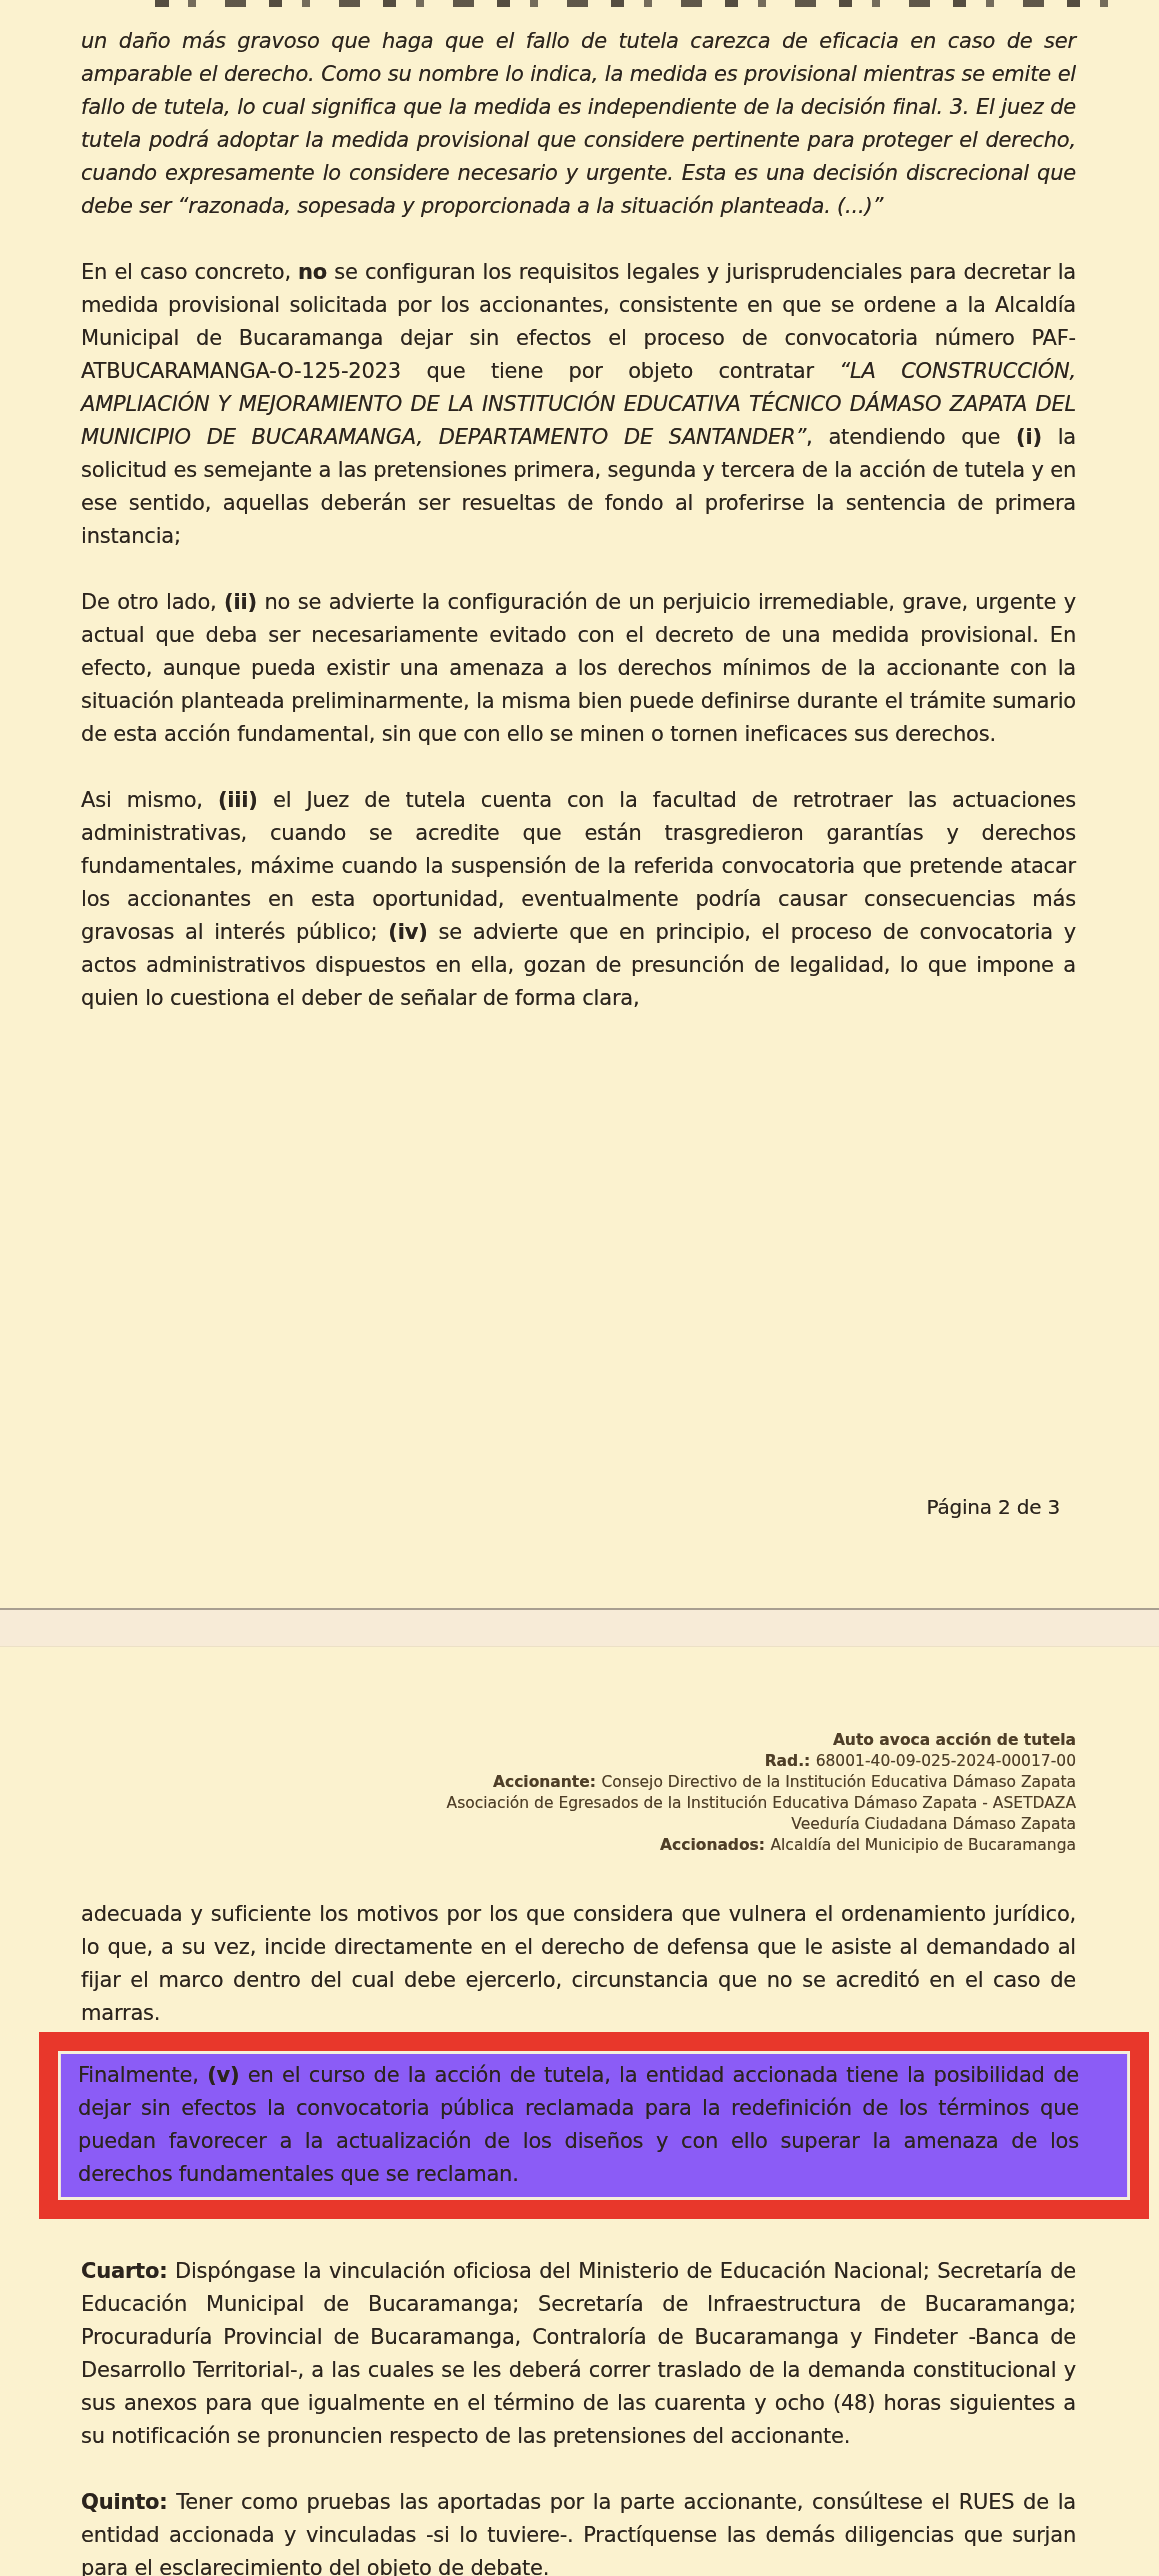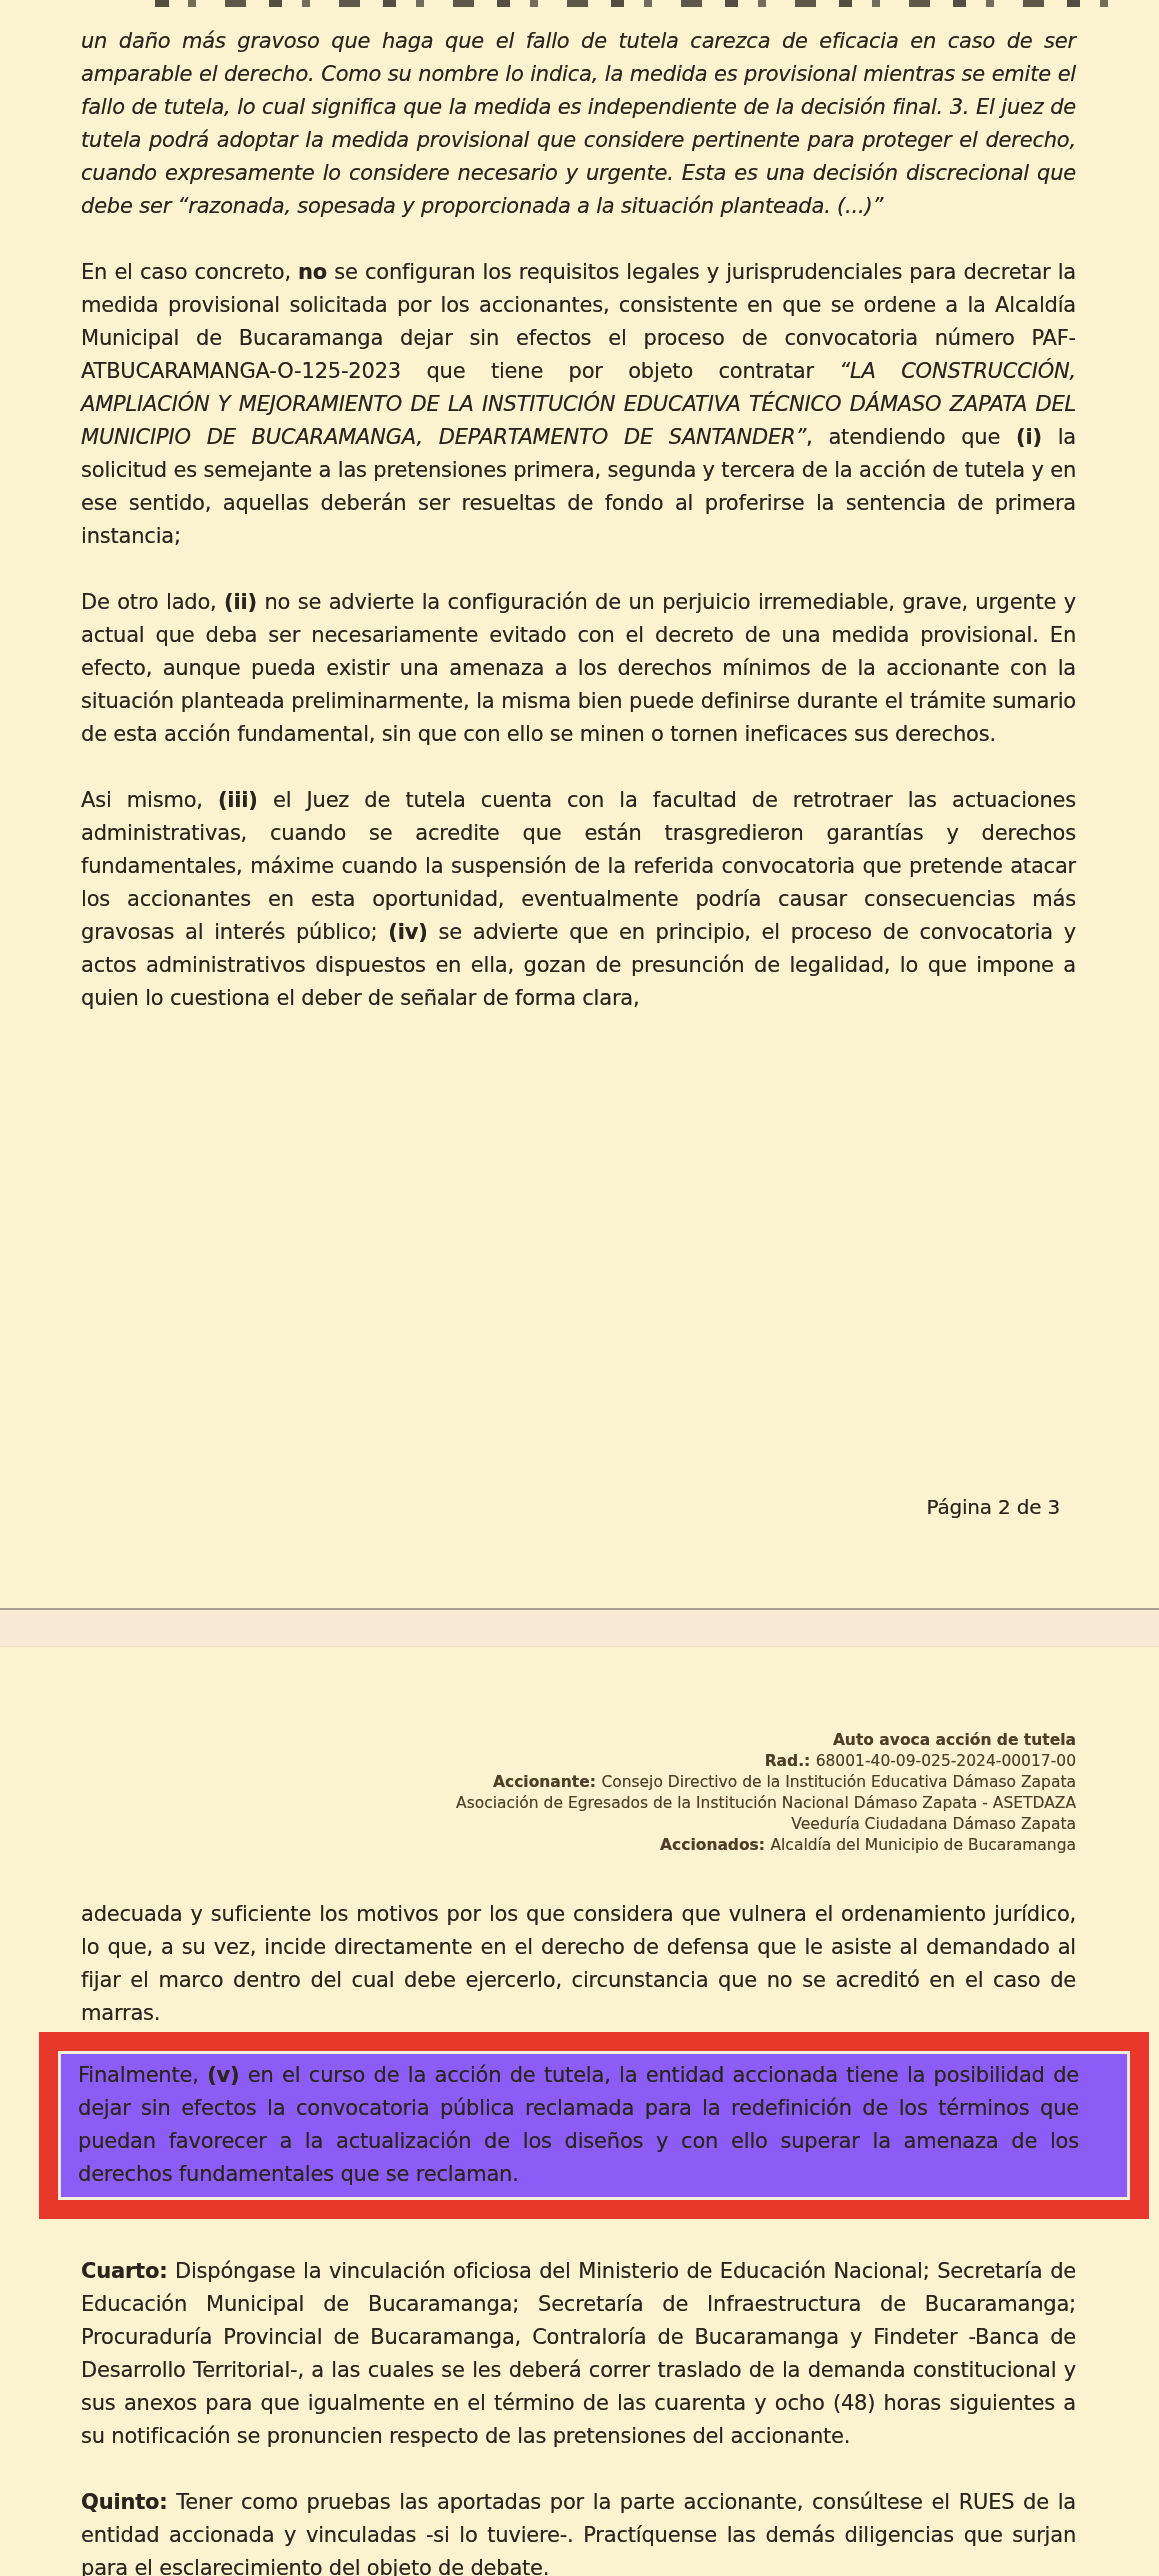--- a/index.html
+++ b/index.html
@@ -96,21 +96,21 @@
   <div class="page-number">Página 2 de 3</div>
 </div>
 
 <div class="divider"></div>
 
 <div class="page page2">
   <div class="hdr">
     <div><span class="b">Auto avoca acción de tutela</span></div>
     <div><span class="b">Rad.: </span><span> 68001-40-09-025-2024-00017-00</span></div>
     <div><span class="b">Accionante: </span><span> Consejo Directivo de la Institución Educativa Dámaso Zapata</span></div>
-    <div><span>Asociación de Egresados de la Institución Nacional Dámaso Zapata - ASETDAZA</span></div>
+    <div><span>Asociación de Egresados de la Institución Educativa Dámaso Zapata - ASETDAZA</span></div>
     <div><span>Veeduría Ciudadana Dámaso Zapata</span></div>
     <div><span class="b">Accionados: </span><span>Alcaldía del Municipio de Bucaramanga</span></div>
   </div>
 
   <p class="para intro"><span>adecuada y suficiente los motivos por los que considera que vulnera el ordenamiento jurídico, lo que, a su vez, incide directamente en el derecho de defensa que le asiste al demandado al fijar el marco dentro del cual debe ejercerlo, circunstancia que no se acreditó en el caso de marras.</span></p>
 
   <div class="highlight-box">
     <p class="para"><span>Finalmente, </span><span class="b">(v)</span><span> en el curso de la acción de tutela, la entidad accionada tiene la posibilidad de dejar sin efectos la convocatoria pública reclamada para la redefinición de los términos que puedan favorecer a la actualización de los diseños y con ello superar la amenaza de los derechos fundamentales que se reclaman.</span></p>
   </div>
 

